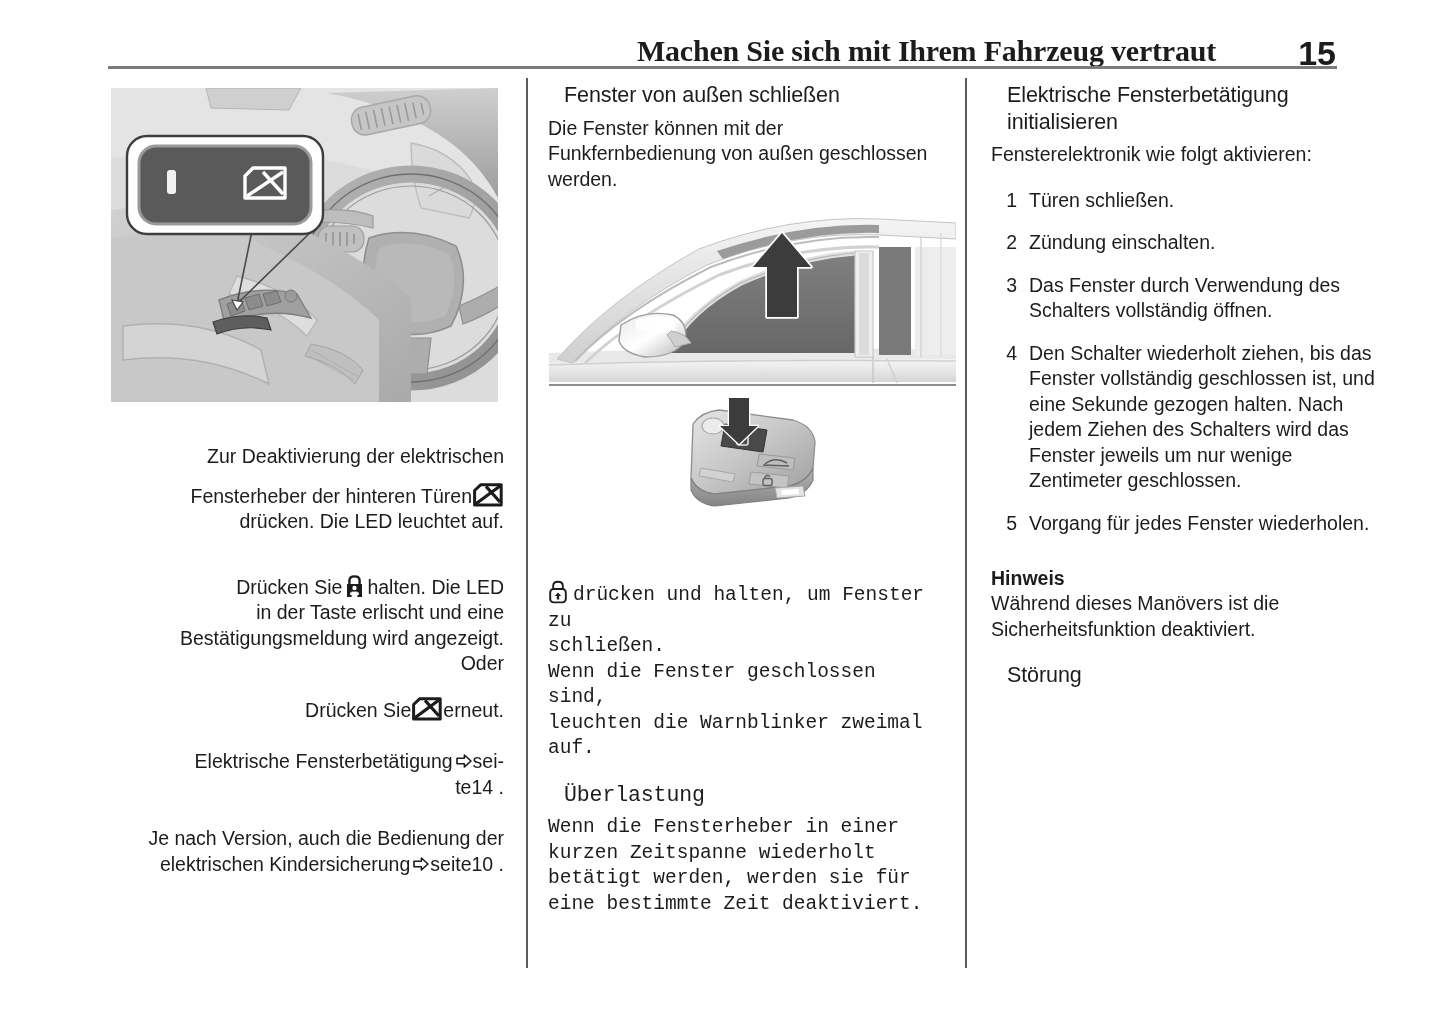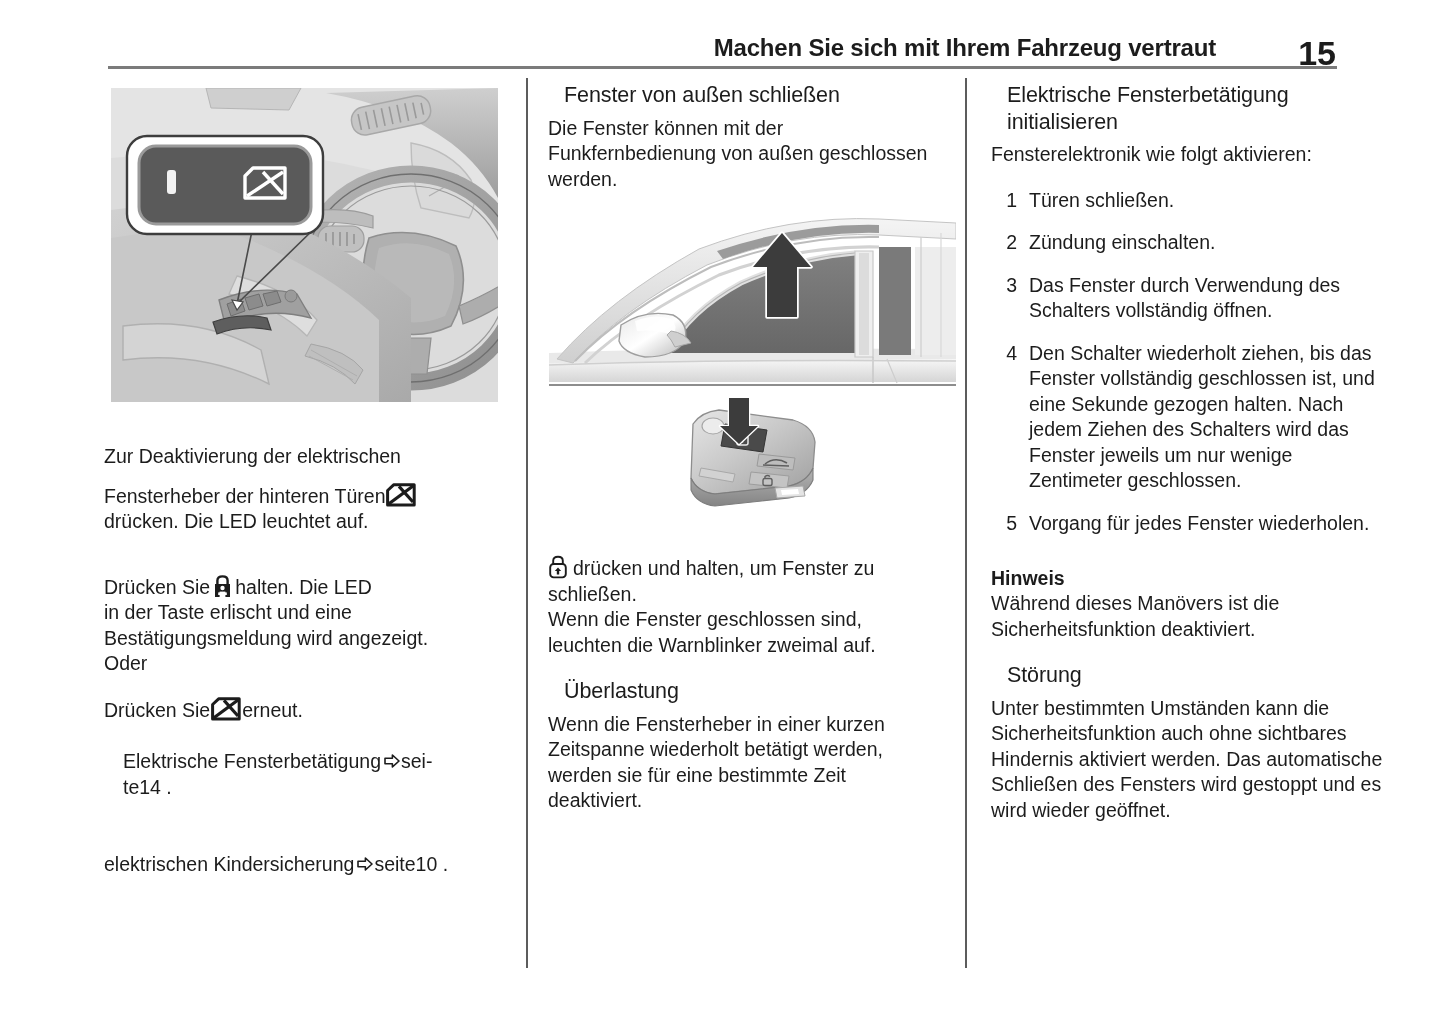--- a/index.html
+++ b/index.html
@@ -21,24 +21,25 @@
     position: absolute;
     left: 108px;
     top: 34px;
     width: 1228px;
     height: 32px;
   }
   .header-title {
     position: absolute;
     right: 120px;
     top: 0;
-    font-size: 24px;
+    font-size: 30px;
     font-weight: bold;
     letter-spacing: -0.2px;
     white-space: nowrap;
+    font-family: Liberation Serif, serif;
   }
   .header-pageno {
     position: absolute;
     right: 0;
     top: 0;
     font-size: 34px;
     font-weight: bold;
   }
   .header-rule {
     position: absolute;
@@ -60,21 +61,21 @@
   .col-divider.d1 { left: 526px; }
   .col-divider.d2 { left: 965px; }
 
   
   .column {
     position: absolute;
     top: 82px;
     font-size: 19.5px;
     line-height: 25.5px;
   }
-  .col-left   { left: 104px;  width: 400px; }
+  .col-left   { left: 104px;  width: 400px; text-align: right; }
   .col-mid    { left: 548px;  width: 396px; }
   .col-right  { left: 991px;  width: 398px; }
 
   h2.sec-title {
     font-size: 21.5px;
     font-weight: normal;
     margin: 0 0 7px 16px;
     line-height: 26.5px;
     letter-spacing: -0.1px;
   }
@@ -465,35 +466,35 @@
       <svg width="16" height="16" viewBox="0 0 16 16">
         <path d="M1,5.2 L8.4,5.2 L8.4,2 L15,8 L8.4,14 L8.4,10.8 L1,10.8 Z" fill="none" stroke="#1c1c1c" stroke-width="1.6" stroke-linejoin="round"></path>
       </svg>
     </span><span>sei-</span><br>
     <span>te14 .</span>
   </p>
 
   <div class="gap-lg"></div>
 
   <p class="para">
-    <br>
+    <span>Je nach Version, auch die Bedienung der</span><br>
     <span>elektrischen Kindersicherung</span><span class="xref-arrow">
       <svg width="16" height="16" viewBox="0 0 16 16">
         <path d="M1,5.2 L8.4,5.2 L8.4,2 L15,8 L8.4,14 L8.4,10.8 L1,10.8 Z" fill="none" stroke="#1c1c1c" stroke-width="1.6" stroke-linejoin="round"></path>
       </svg>
     </span><span>seite10 .</span>
   </p>
 </div>
 
 <div class="column col-mid">
   <h2 class="sec-title">Fenster von außen schließen</h2>
   <p class="para">Die Fenster können mit der Funkfernbedienung von außen geschlossen werden.</p>
 </div>
 
-<div class="column col-mid" style="top:555px;">
+<div class="column col-mid" style="top:580px;font-family:Liberation Mono, monospace;">
   <p class="para">
     <span class="icon-inline icon-padlock">
       <svg width="20" height="24" viewBox="0 0 20 24">
         <rect x="2.2" y="9" width="15.6" height="13.4" rx="3.4" fill="none" stroke="#1c1c1c" stroke-width="1.9"></rect>
         <path d="M5.2,9 L5.2,5.8 Q5.2,1.8 10,1.8 Q14.8,1.8 14.8,5.8 L14.8,9" fill="none" stroke="#1c1c1c" stroke-width="1.9"></path>
         <path d="M10,12.4 L13.2,16 L11.2,16 L11.2,19.6 L8.8,19.6 L8.8,16 L6.8,16 Z" fill="#1c1c1c"></path>
       </svg>
     </span><span>drücken und halten, um Fenster zu</span><br>
     <span>schließen.</span><br>
     <span>Wenn die Fenster geschlossen sind,</span><br>
@@ -536,14 +537,13 @@
   </ol>
 
   <div class="gap-sm"></div>
 
   <h3 class="sub-title">Hinweis</h3>
   <p class="para">Während dieses Manövers ist die Sicherheitsfunktion deaktiviert.</p>
 
   <div class="gap-md"></div>
 
   <h2 class="sec-title">Störung</h2>
-  <p class="para">Unter bestimmten Umständen kann die Sicherheitsfunktion auch ohne sichtbares Hindernis aktiviert werden. Das automatische Schließen des Fensters wird gestoppt und es wird wieder geöffnet.</p>
 </div>
 
 </body></html>

